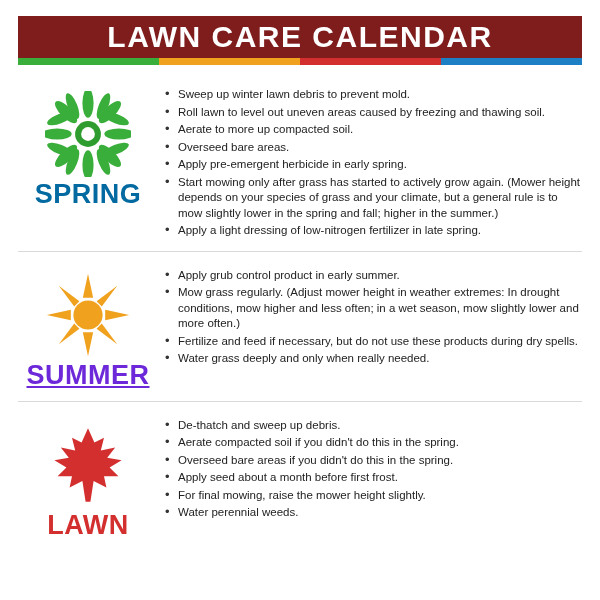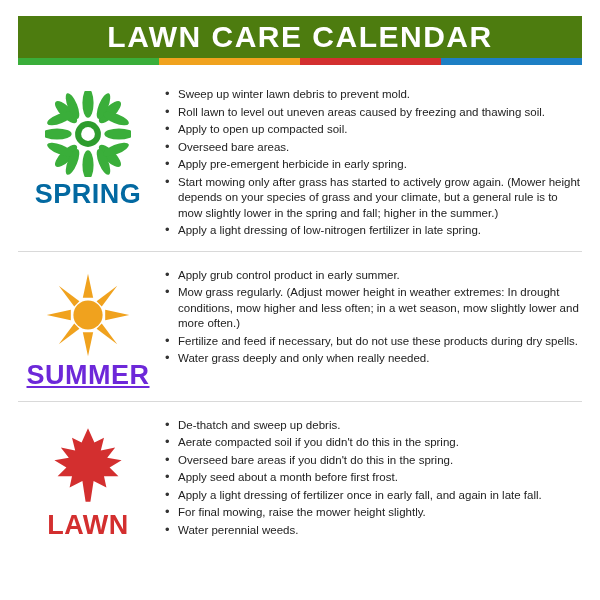--- a/index.html
+++ b/index.html
@@ -18,21 +18,21 @@
     height: 600px;
     position: relative;
     background: #ffffff;
     box-sizing: border-box;
   }
   
   .header-wrap {
     padding: 16px 18px 0 18px;
   }
   .title-bar {
-    background: #4d7c0f;
+    background: #7f1d1d;
     height: 42px;
     display: flex;
     align-items: center;
     justify-content: center;
   }
   .title-bar .title {
     color: #ffffff;
     font-size: 30px;
     font-weight: bold;
     letter-spacing: 1.5px;
@@ -157,21 +157,21 @@
               <circle cx="50" cy="50" r="8" fill="#ffffff"></circle>
             </g>
           </svg>
         </div>
         <div class="season-label label-spring">SPRING</div>
       </div>
       <div class="text-col">
         <ul class="task-list">
           <li>Sweep up winter lawn debris to prevent mold.</li>
           <li>Roll lawn to level out uneven areas caused by freezing and thawing soil.</li>
-          <li>Apply to open up compacted soil.</li>
+          <li>Aerate to more up compacted soil.</li>
           <li>Overseed bare areas.</li>
           <li>Apply pre-emergent herbicide in early spring.</li>
           <li>Start mowing only after grass has started to actively grow again. (Mower height depends on your species of grass and your climate, but a general rule is to mow slightly lower in the spring and fall; higher in the summer.)</li>
           <li>Apply a light dressing of low-nitrogen fertilizer in late spring.</li>
         </ul>
       </div>
     </div>
 
     <div class="section">
       <div class="icon-col">
@@ -210,21 +210,20 @@
           </svg>
         </div>
         <div class="season-label label-fall">LAWN</div>
       </div>
       <div class="text-col">
         <ul class="task-list">
           <li>De-thatch and sweep up debris.</li>
           <li>Aerate compacted soil if you didn't do this in the spring.</li>
           <li>Overseed bare areas if you didn't do this in the spring.</li>
           <li>Apply seed about a month before first frost.</li>
-          <li>Apply a light dressing of fertilizer once in early fall, and again in late fall.</li>
           <li>For final mowing, raise the mower height slightly.</li>
           <li>Water perennial weeds.</li>
         </ul>
       </div>
     </div>
 
   </div>
 </div>
 
 </body></html>

